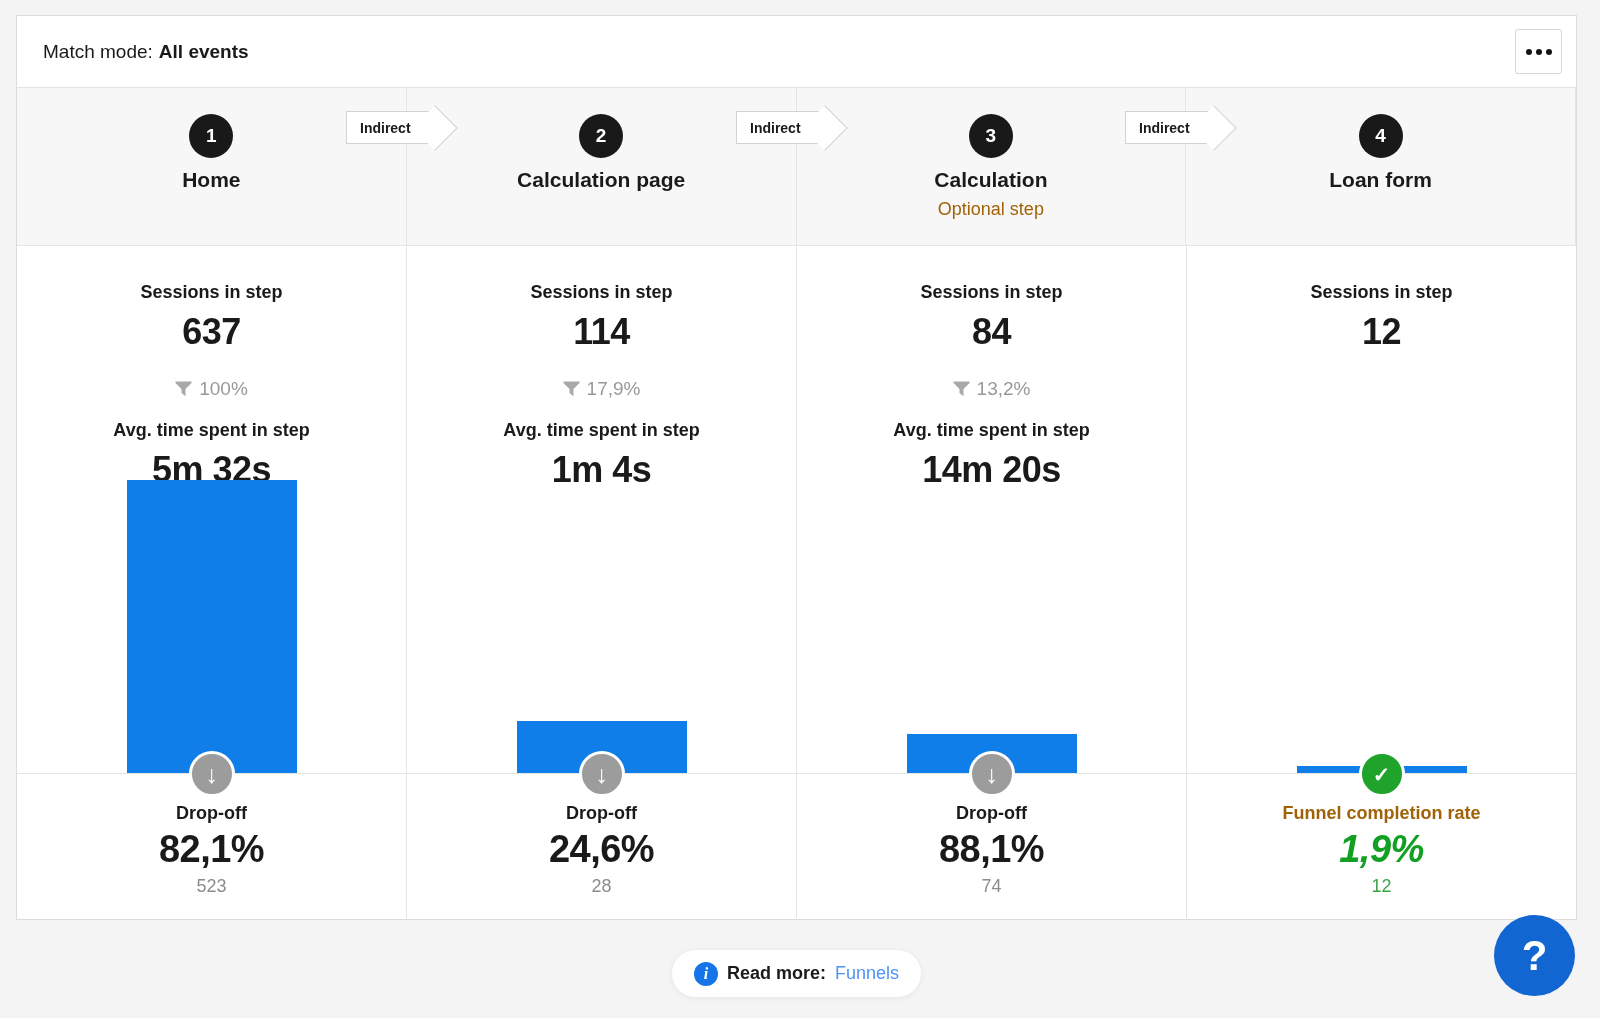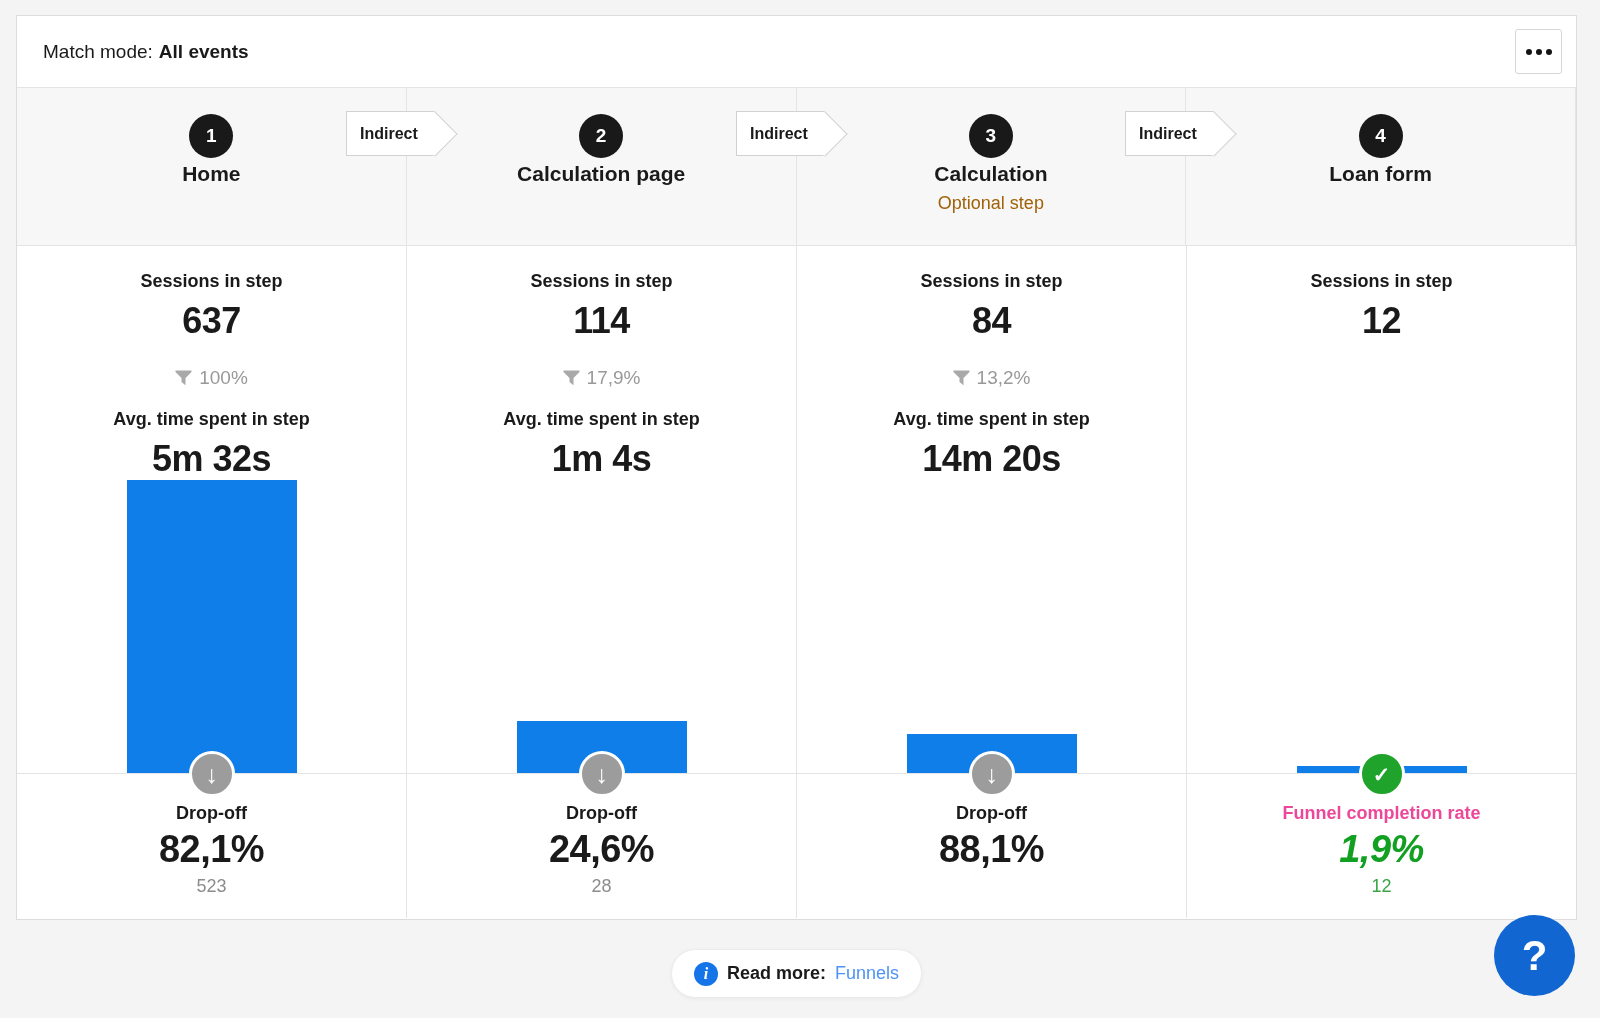--- a/index.html
+++ b/index.html
@@ -51,50 +51,50 @@
   .row-header .col {
     display: flex; flex-direction: column; align-items: center;
     padding-top: 26px;
   }
   .step-badge {
     width: 44px; height: 44px; border-radius: 50%;
     background: #191919; color: #fff;
     font-size: 19px; font-weight: 700;
     display: flex; align-items: center; justify-content: center;
   }
-  .step-name { margin-top: 4px; font-size: 21px; font-weight: 700; }
+  .step-name { margin-top: 10px; font-size: 21px; font-weight: 700; }
   .step-subtitle { margin-top: 7px; font-size: 18px; color: #a16207; }
   .indirect-tag {
-    position: absolute; top: 23px; height: 45px;
+    position: absolute; top: 23px; height: 33px;
     background: #fff;
     border: 1px solid #d2d2d2;
     display: flex; align-items: center;
     padding: 0 4px 0 13px;
-    font-size: 16px; font-weight: 700;
+    font-size: 14px; font-weight: 700;
     z-index: 2; width: 89px;
   }
   .indirect-tag::after {
     content: '';
     position: absolute; right: -17px; top: 50%;
     width: 31px; height: 31px;
     transform: translateY(-50%) rotate(45deg);
     background: #fff;
     border-top: 1px solid #d2d2d2;
     border-right: 1px solid #d2d2d2;
   }
   .indirect-tag span { position: relative; z-index: 1; white-space: nowrap; }
   .tag-1 { left: 329px; } .tag-2 { left: 719px; } .tag-3 { left: 1108px; }
   
   .row-stats {
     height: 528px;
     border-bottom: 1px solid #e4e4e4;
     display: flex;
   }
   .row-stats .col { text-align: center; }
-  .stat-label { margin-top: 25px; font-size: 18px; font-weight: 700; }
+  .stat-label { margin-top: 36px; font-size: 18px; font-weight: 700; }
   .stat-label.second { margin-top: 20px; }
   .stat-number { margin-top: 8px; font-size: 36px; font-weight: 700; letter-spacing: -0.5px; }
   .share-row {
     margin-top: 25px;
     display: flex; align-items: center; justify-content: center; gap: 7px;
     color: #999; font-size: 19px;
   }
   .share-row svg { display: block; }
   .bar {
     position: absolute; bottom: 0; left: 50%;
@@ -112,21 +112,21 @@
     border: 3px solid #fff;
     color: #fff;
     display: flex; align-items: center; justify-content: center;
     font-size: 25px; line-height: 1;
     z-index: 3;
   }
   .flow-circle.success { background: #1fa32a; font-size: 21px; font-weight: 700; }
   .dropoff-label { font-size: 18px; font-weight: 700; }
   .dropoff-pct { margin-top: 4px; font-size: 38px; font-weight: 700; letter-spacing: -0.5px; }
   .dropoff-count { margin-top: 5px; font-size: 18px; color: #8c8c8c; }
-  .col.completion .dropoff-label { color: #ec4899; text-align: center; }
+  .col.completion .dropoff-label { color: #a16207; text-align: center; }
   .col.completion .dropoff-pct { color: #12a023; font-style: italic; }
   .col.completion .dropoff-count { color: #3aa546; }
   
   .footer {
     position: absolute; left: 0; top: 949px; width: 1593px;
     display: flex; justify-content: center;
   }
   .readmore-pill {
     height: 49px;
     background: #fff;
@@ -262,20 +262,21 @@
       <div class="dropoff-label">Drop-off</div>
       <div class="dropoff-pct">24,6%</div>
       <div class="dropoff-count">28</div>
     </div>
     <div class="col">
       <div class="flow-circle">
           <span>↓</span>
         </div>
       <div class="dropoff-label">Drop-off</div>
       <div class="dropoff-pct">88,1%</div>
+      <div class="dropoff-count">74</div>
     </div>
     <div class="col completion">
       <div class="flow-circle success">
           <span>✓</span>
         </div>
       <div class="dropoff-label">Funnel completion rate</div>
       <div class="dropoff-pct">1,9%</div>
       <div class="dropoff-count">12</div>
     </div>
   </div>

